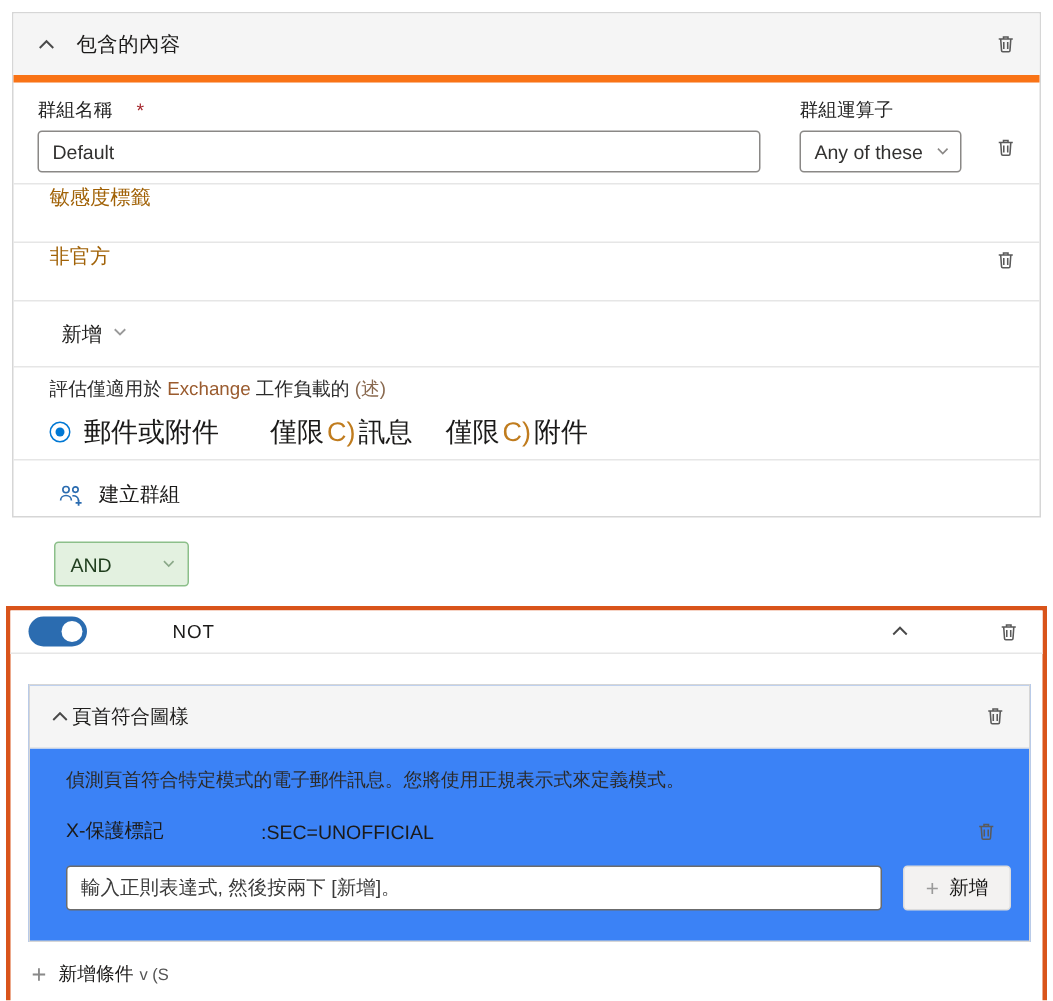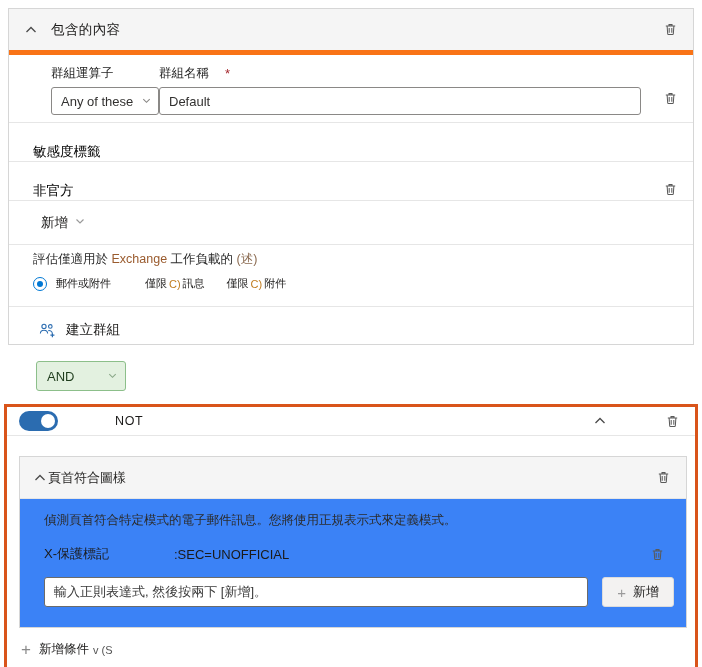--- a/index.html
+++ b/index.html
@@ -124,25 +124,25 @@
     background: #fff;
     cursor: pointer;
   }
   #group-operator-dd { width: 108px; justify-content: space-between; }
   .dd-caret { color: #8a8886; margin-left: 6px; }
 
   
   #sensitivity-row, #nonofficial-row {
     height: 39px;
     display: flex;
-    align-items: flex-end;
+    align-items: flex-start;
     padding: 0 12px 0 24px;
     box-sizing: border-box;
     font-size: 13.5px;
-    color: #000000;
+    color: #a16207;
   }
   #add-row {
     height: 44px;
     display: flex;
     align-items: center;
     padding: 0 12px 0 32px;
     box-sizing: border-box;
   }
   .linklike {
     font-size: 13.5px;
@@ -163,21 +163,21 @@
     font-size: 12.5px;
     color: #2b2b2b;
     margin-bottom: 8px;
   }
   .note-line .accent { color: #9a5b2e; }
   .note-line .dim { color: #8a6a50; }
   .radio-group { display: flex; align-items: center; }
   .radio-opt {
     display: inline-flex;
     align-items: center;
-    font-size: 11px;
+    font-size: 18px;
     color: #1b1a19;
     cursor: pointer;
     margin-right: 34px;
   }
   .radio-dot {
     width: 14px; height: 14px;
     border-radius: 50%;
     border: 1px solid #0078d4;
     box-sizing: border-box;
     margin-right: 9px;
@@ -418,38 +418,38 @@
     <span class="spacer"></span>
     <span class="trash">
       <svg width="15" height="15" viewBox="0 0 16 16" fill="none" stroke="currentColor" stroke-width="1.1">
         <path d="M3 4.2h10M6.4 4.2V2.8h3.2v1.4M4.4 4.2l.6 8.3c0 .5.4.9.9.9h4.2c.5 0 .9-.4.9-.9l.6-8.3"></path>
         <path d="M6.6 6.4v5M9.4 6.4v5"></path>
       </svg>
     </span>
   </div>
 
   <div class="row" id="group-name-row">
+    <div class="field-col">
+      <div class="field-label">
+        <span>群組名稱</span>
+        <span class="req-star">*</span>
+      </div>
+      <div class="txt-input" id="group-name-input">Default</div>
+    </div>
+
     <div class="field-col" id="group-operator-col">
       <div class="field-label">群組運算子</div>
       <div class="dropdown" id="group-operator-dd">
         <span>Any of these</span>
         <span class="dd-caret">
           <svg width="11" height="11" viewBox="0 0 12 12" fill="none" stroke="currentColor" stroke-width="1.2">
             <path d="M2.5 4.5 L6 8 L9.5 4.5"></path>
           </svg>
         </span>
       </div>
-    </div>
-
-    <div class="field-col">
-      <div class="field-label">
-        <span>群組名稱</span>
-        <span class="req-star">*</span>
-      </div>
-      <div class="txt-input" id="group-name-input">Default</div>
     </div>
 
     <span class="spacer"></span>
     <span class="trash" style="margin-top:22px">
       <svg width="15" height="15" viewBox="0 0 16 16" fill="none" stroke="currentColor" stroke-width="1.1">
         <path d="M3 4.2h10M6.4 4.2V2.8h3.2v1.4M4.4 4.2l.6 8.3c0 .5.4.9.9.9h4.2c.5 0 .9-.4.9-.9l.6-8.3"></path>
         <path d="M6.6 6.4v5M9.4 6.4v5"></path>
       </svg>
     </span>
   </div>

